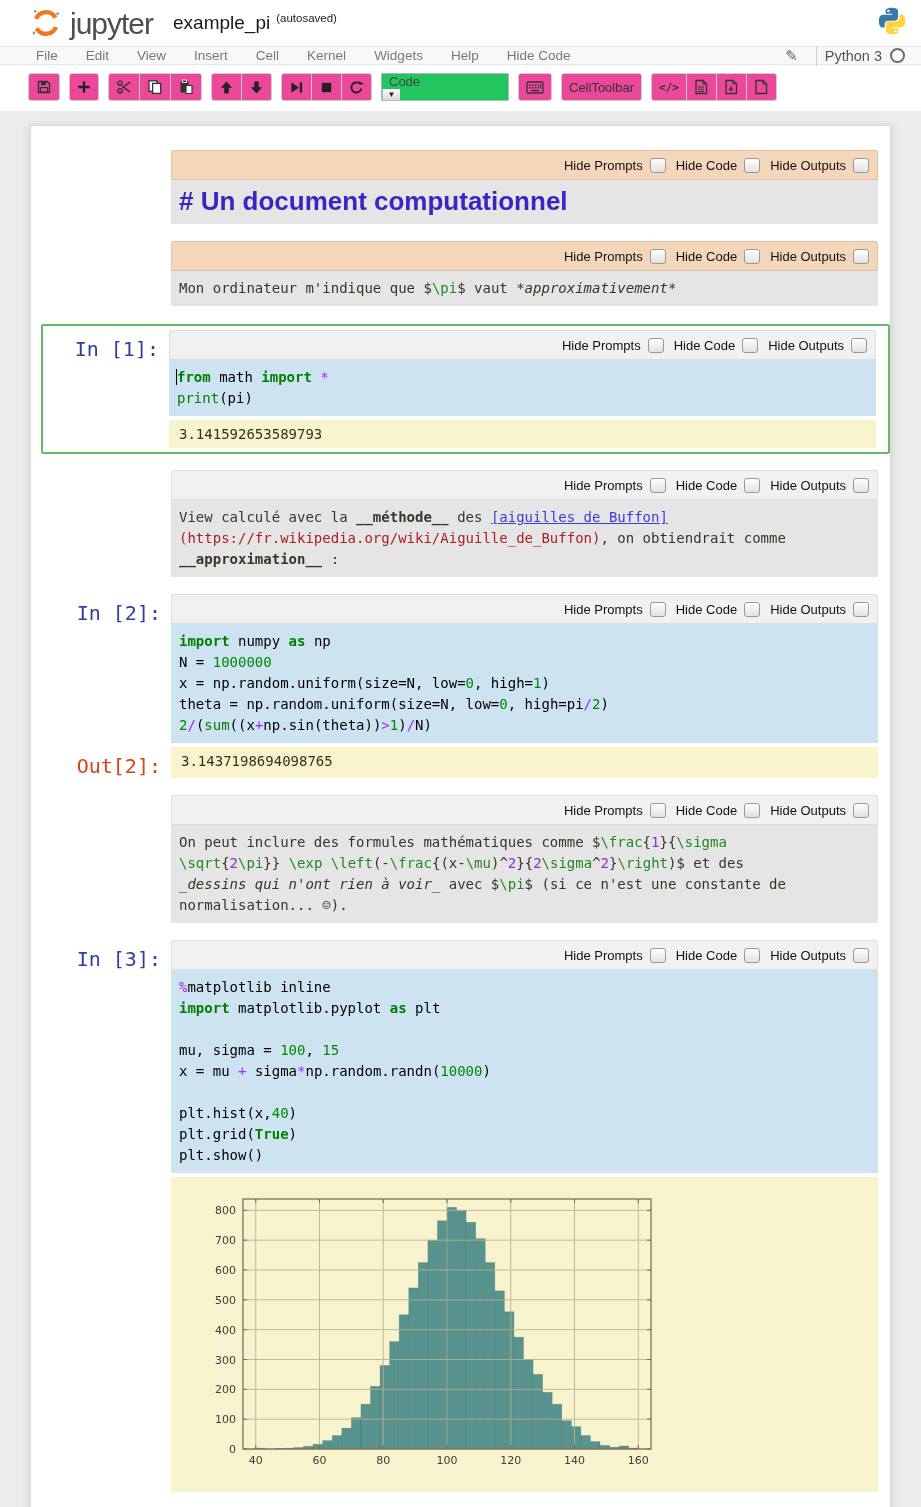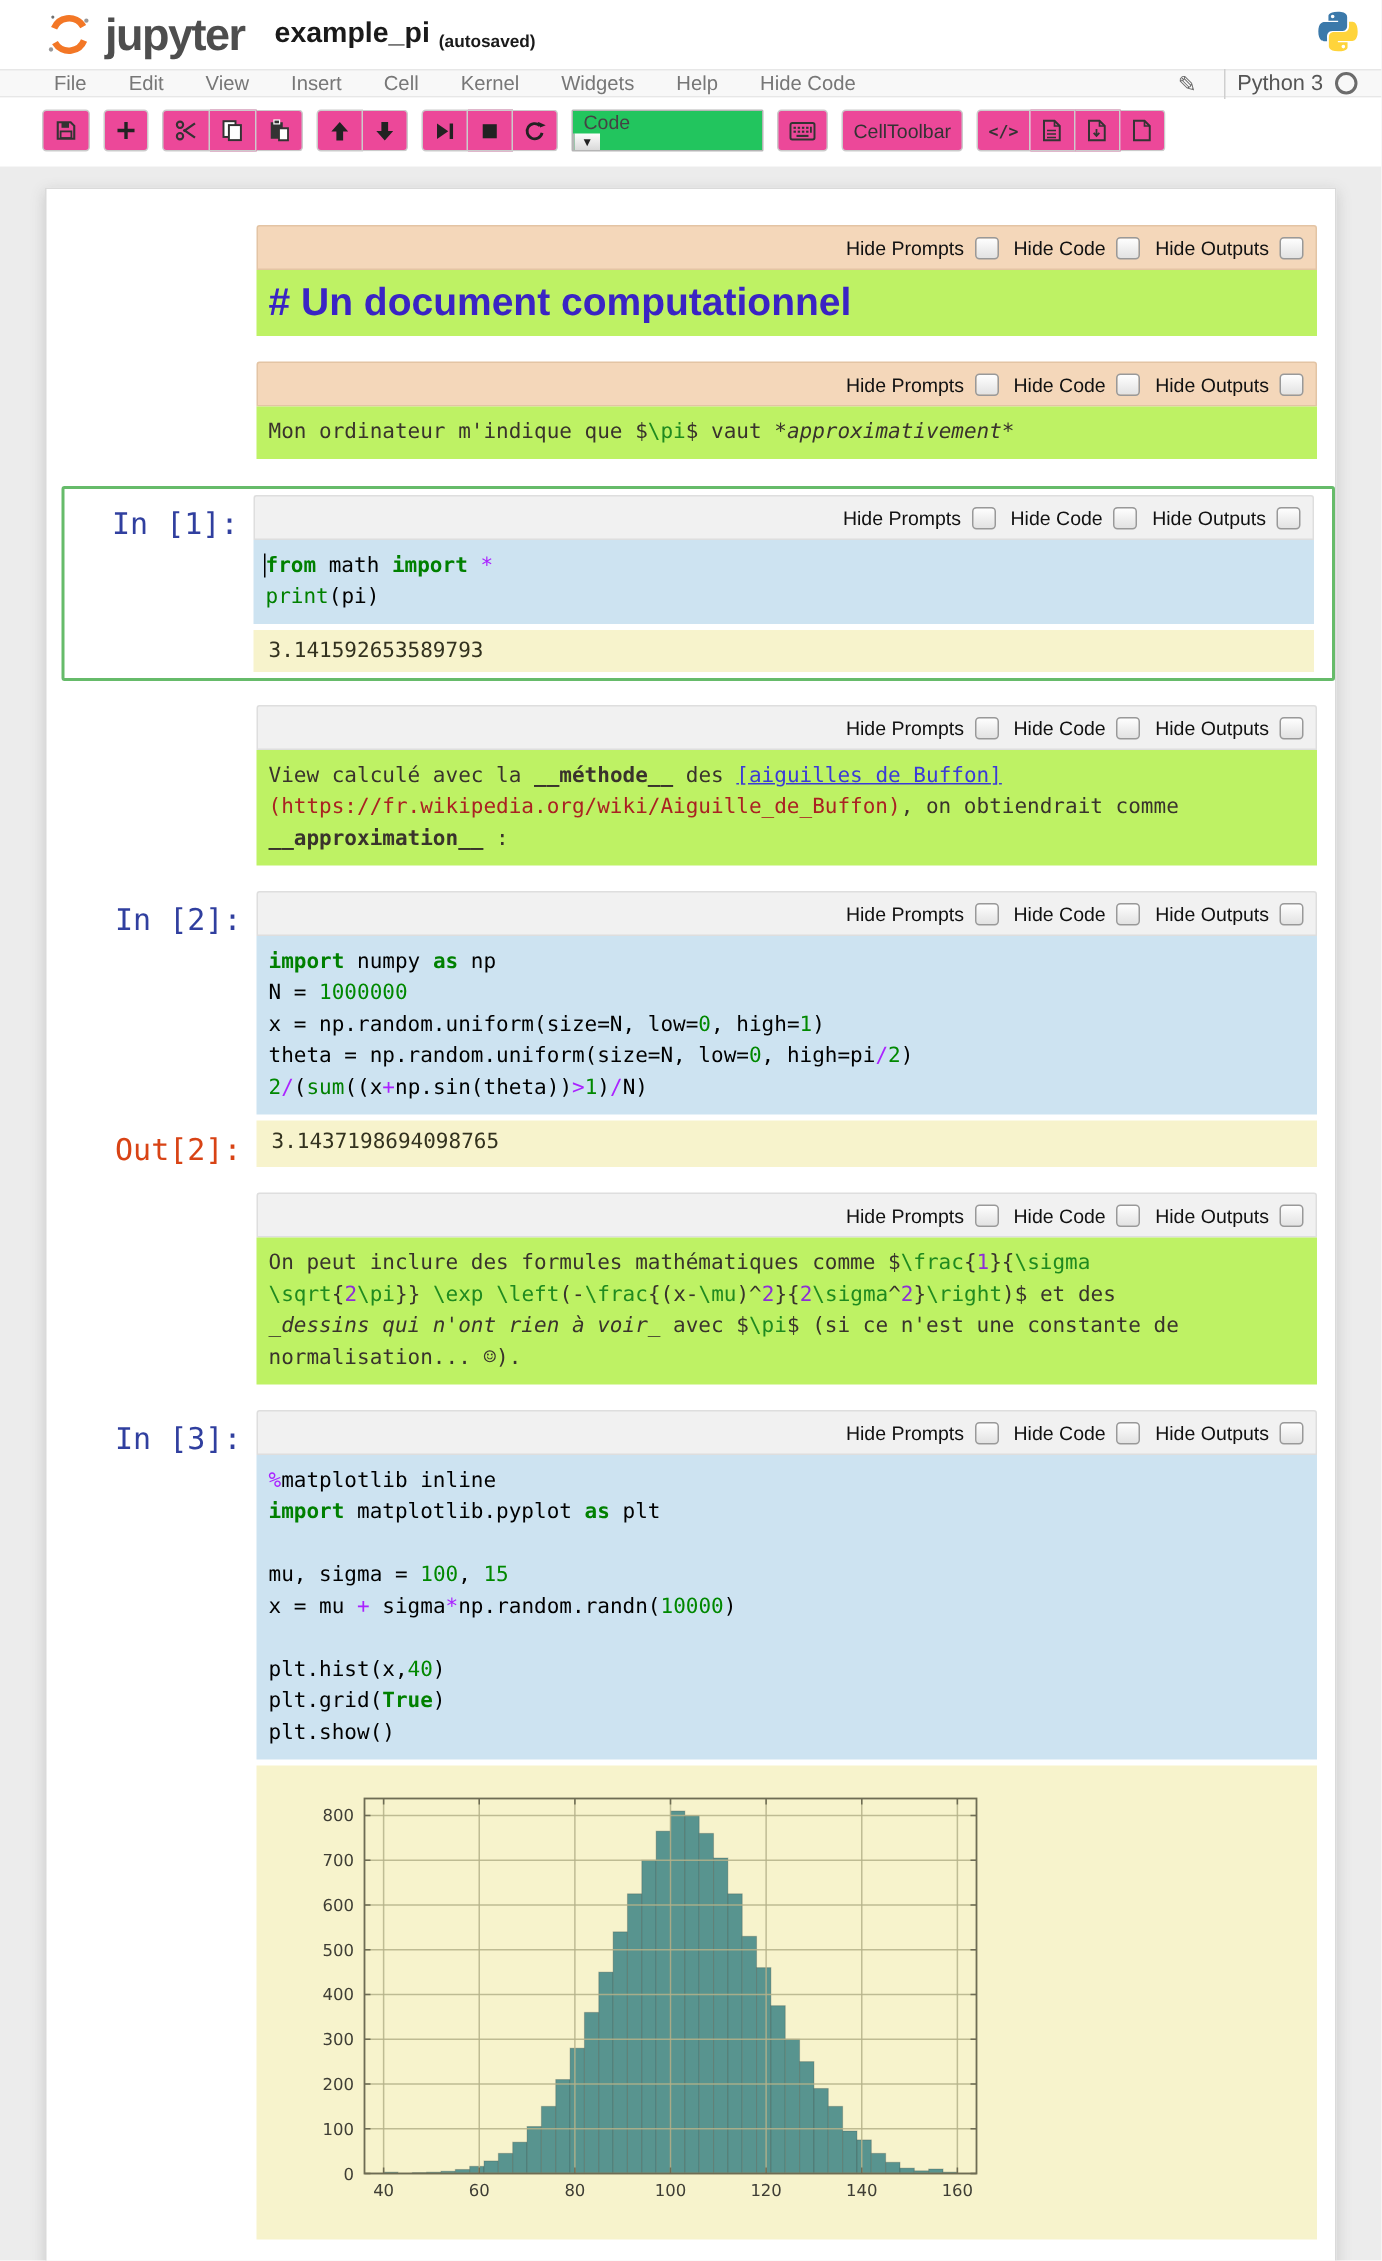--- a/index.html
+++ b/index.html
@@ -4,25 +4,25 @@
 <style>
   * { box-sizing: border-box; }
   html,body { margin:0; padding:0; }
   body {
     width:921px; height:1507px; overflow:hidden; position:relative;
     background:#ececec; font-family:"Liberation Sans", sans-serif;
   }
 
   
   #app-header {
-    height:46px; background:#fff; display:flex; align-items:center; padding:0 14px 0 28px;font-weight:bold;
+    height:46px; background:#fff; display:flex; align-items:center; padding:0 14px 0 28px;
   }
   #logo { display:flex; align-items:flex-end; cursor:pointer; }
   #brand-text { font-size:30px; color:#4e4e4e; letter-spacing:-1px; margin-left:6px; line-height:30px; }
-  #title-block { margin-left:20px; display:flex; align-items:flex-end; }
+  #title-block { margin-left:20px; display:flex; align-items:flex-start; }
   #nb-title { font-size:19px; color:#1a1a1a; }
   #autosave { font-size:11.5px; color:#1a1a1a; margin-left:6px; }
   #py-logo { margin-left:auto; }
 
   #menubar {
     height:19px; background:#f8f8f8; border-top:1px solid #e7e7e7; border-bottom:1px solid #e7e7e7;
     display:flex; align-items:center; padding:0 16px 0 22px; font-size:13.5px; color:#777;
   }
   .menu-item { padding:0 14px; line-height:34px; cursor:pointer; }
   #menubar-right { margin-left:auto; display:flex; align-items:center; }
@@ -86,21 +86,21 @@
   .ct-label { margin-left:10px; }
   .cb {
     display:inline-block; width:16px; height:15px; border:1px solid #999; border-radius:3px;
     background:linear-gradient(#fefefe,#e2e2e2); margin-left:7px; vertical-align:middle; cursor:pointer;
   }
 
   .input {
     font-family:"DejaVu Sans Mono", monospace; font-size:14px; line-height:21px;
     padding:7px 10px 7px 8px; cursor:text;
   }
-  .input.md   { background:#bef264; color:#39332c; }
+  .input.md   { background:#e5e5e5; color:#39332c; }
   .input.code { background:#cde3f1; color:#000; }
   .line { white-space:pre-wrap; min-height:21px; }
 
   
   .tk-k  { color:#008000; font-weight:bold; }
   .tk-b  { color:#008000; }
   .tk-n  { color:#008800; }
   .tk-o  { color:#aa22ff; }
   .tk-strong { font-weight:bold; }
   .tk-em { font-style:italic; }

